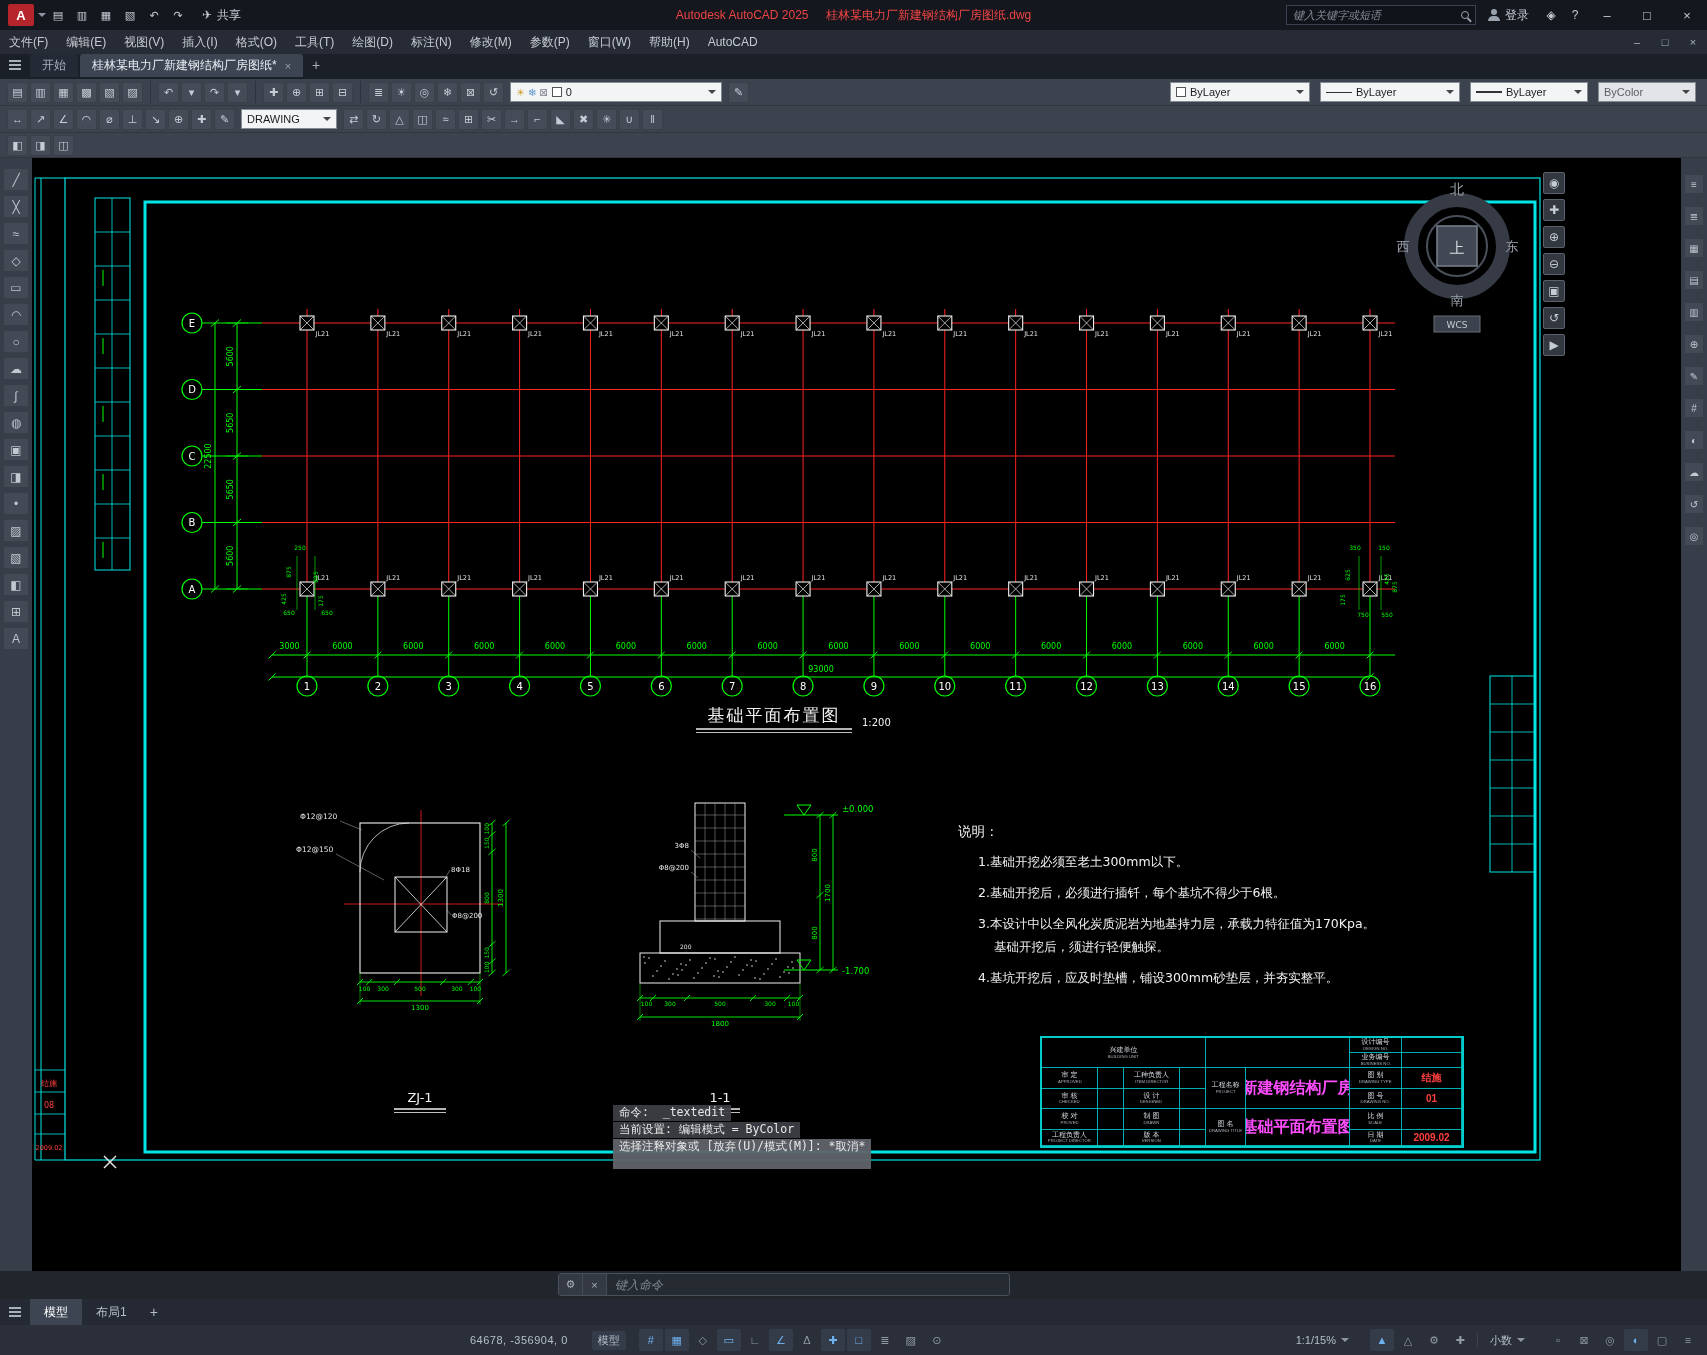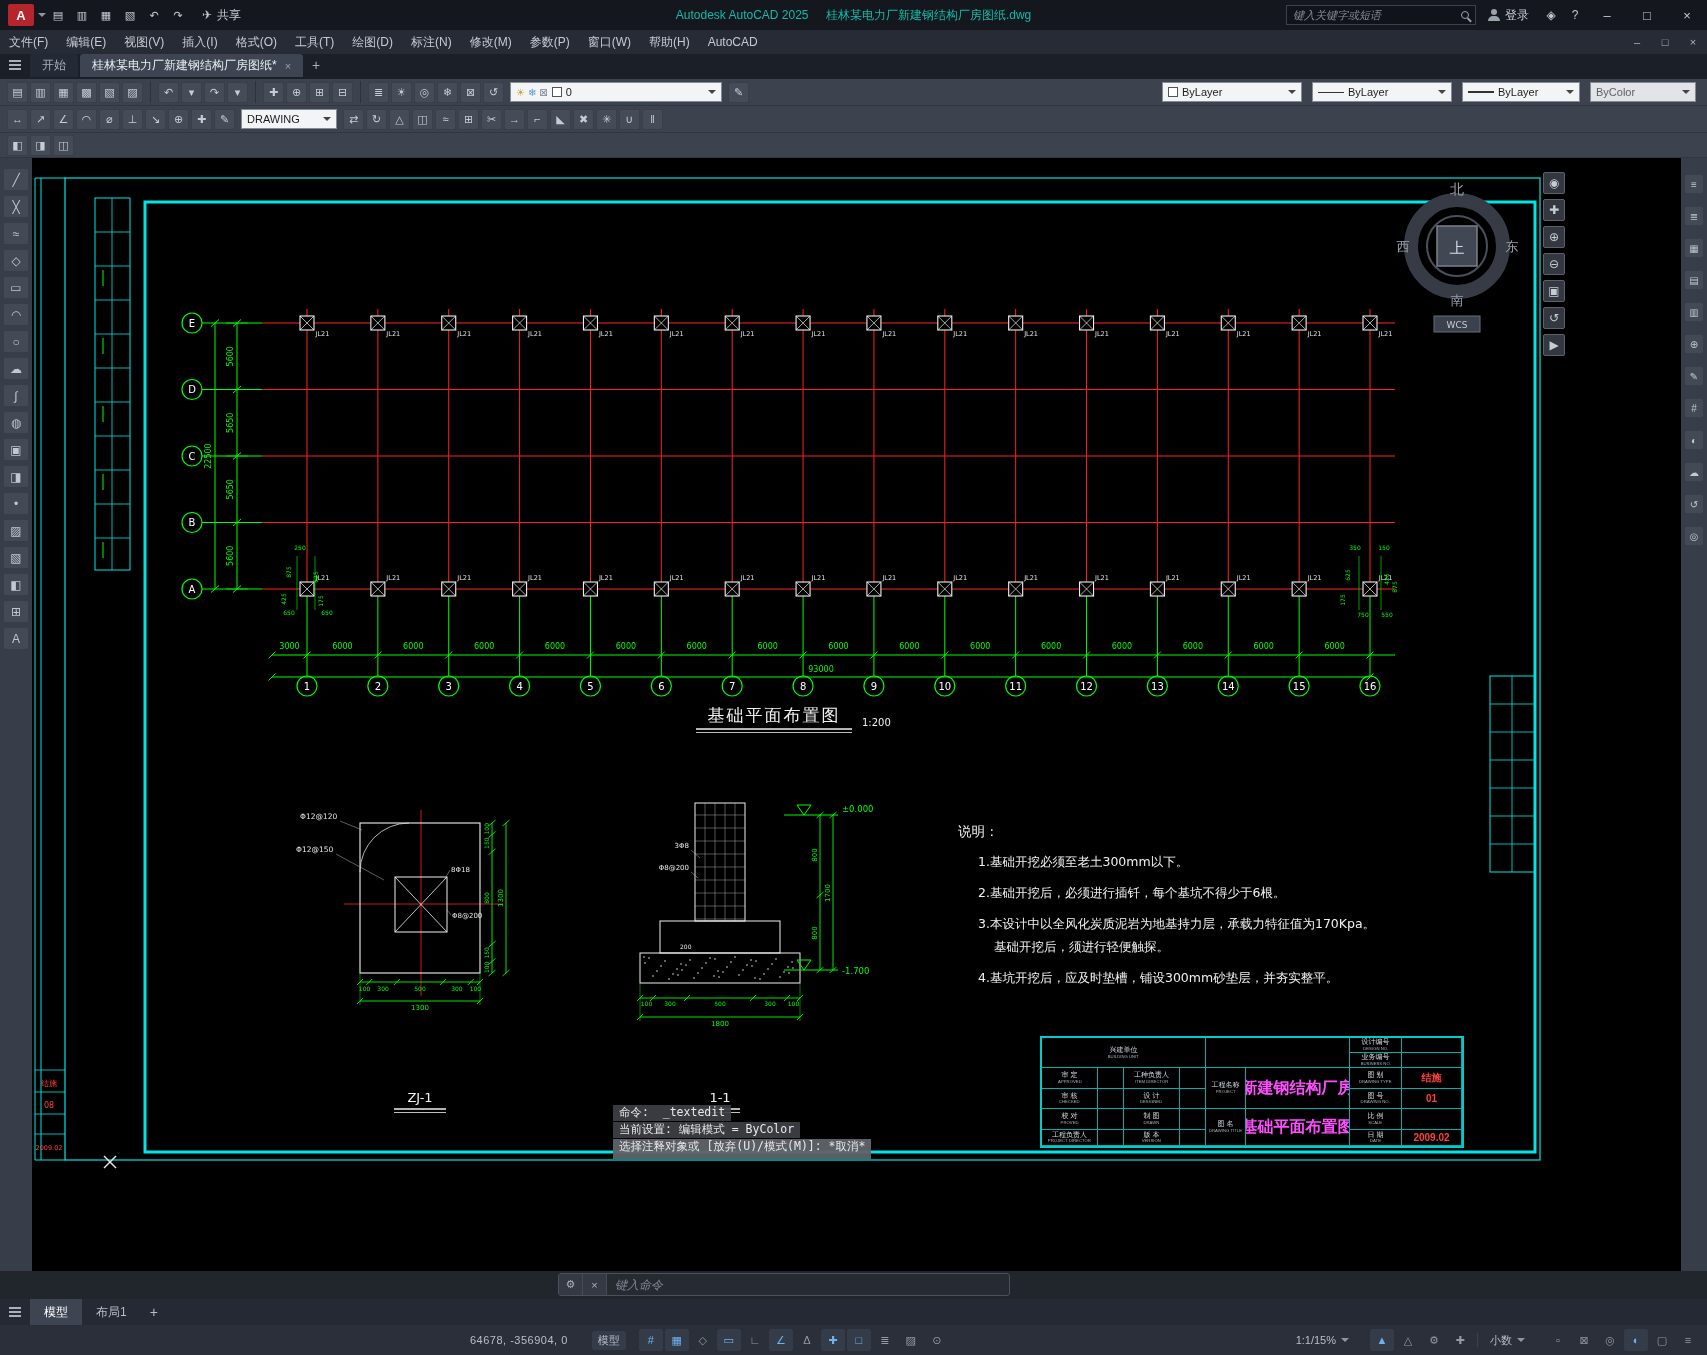--- a/index.html
+++ b/index.html
@@ -12,21 +12,21 @@
     color:#c3c9d2; font-size:12px; position:relative; flex:0 0 auto; }
   .acad-logo { width:26px; height:22px; background:#b5252b; color:#fff; font-weight:bold;
     display:flex; align-items:center; justify-content:center; font-size:13px; border-radius:2px; margin:0 4px 0 8px; }
   .css-caret { width:0; height:0; border-left:4px solid transparent; border-right:4px solid transparent;
     border-top:4px solid #8f96a1; display:inline-block; }
   .qat { display:flex; align-items:center; }
   .qicon { width:22px; height:22px; display:flex; align-items:center; justify-content:center;
     color:#c3c9d2; font-size:11px; margin:0 1px; border-radius:2px; }
   .share { display:flex; align-items:center; gap:5px; margin:0 12px; color:#c3c9d2; }
   .share-ic { font-size:12px; }
-  .tb-title { position:absolute; left:50%; transform:translateX(-50%); white-space:nowrap; color:#14b8a6; }
+  .tb-title { position:absolute; left:50%; transform:translateX(-50%); white-space:nowrap; color:#ef4444; }
   .tb-doc { margin-left:14px; }
   .tb-right { margin-left:auto; display:flex; align-items:center; }
   .searchbox { display:flex; align-items:center; background:#10131a; border:1px solid #3a4150;
     height:20px; width:190px; padding:0 6px; margin-right:12px; }
   .search-input { flex:1; background:transparent; border:none; outline:none; color:#cfd5dd;
     font-size:11px; font-style:italic; font-family:inherit; min-width:0; }
   .search-input::placeholder { color:#848c97; }
   .mag { width:8px; height:8px; border:1.5px solid #9aa2ad; border-radius:50%; position:relative; flex:0 0 auto; }
   .mag::after { content:""; position:absolute; width:5px; height:1.5px; background:#9aa2ad;
     transform:rotate(45deg); right:-4px; bottom:-2px; }
@@ -75,21 +75,21 @@
   .tsep { width:1px; height:22px; background:#2e323c; margin:0 6px; }
   .tspacer { flex:1; }
   .dropdown { background:#f3f4f6; border:1px solid #858b93; height:20px; display:flex;
     align-items:center; gap:4px; padding:0 5px; font-size:11px; color:#1c1c1c; margin:0 5px; }
   .dropdown .css-caret { border-top-color:#444; margin-left:auto; }
   .styledd { width:96px; }
   .layerdd { width:212px; }
   .colordd { width:140px; }
   .ltdd { width:140px; }
   .lwdd { width:118px; }
-  .psdd { width:106px; background:#e2e4e7; color:#5c6066; }
+  .psdd { width:98px; background:#e2e4e7; color:#5c6066; }
   .ddic { font-size:10px; }
   .ddic.sun { color:#cf9f2f; }
   .ddic.frz { color:#5f97cc; }
   .ddic.lck { color:#7c828c; }
   .swatch { width:10px; height:10px; background:#ffffff; border:1px solid #555; flex:0 0 auto; }
   .ltline { width:26px; height:0; border-top:1px solid #333; }
   .lwline { width:26px; height:2px; background:#333; }
 
   
   .workspace { flex:1; display:flex; min-height:0; }
@@ -105,21 +105,21 @@
   #cad-svg text { font-family:"DejaVu Sans","Liberation Sans",sans-serif; }
 
   .navbar-overlay { position:absolute; left:1511px; top:14px; display:flex; flex-direction:column; gap:5px; }
   .nicon { width:22px; height:22px; background:rgba(60,65,74,0.85); border:1px solid #5a616c;
     color:#c6ccd6; display:flex; align-items:center; justify-content:center; font-size:12px; border-radius:2px; }
 
   
   .cmd-overlay { position:absolute; left:581px; top:947px;
     font-family:"DejaVu Sans Mono","Liberation Mono",monospace; font-size:11.5px; color:#e8e8e8; }
   .cmd-line1 { display:table; background:rgba(62,64,70,0.92); padding:0 6px 1px; margin-bottom:1px; white-space:pre; }
-  .cmd-line2 { display:table; background:rgba(96,99,106,0.95); padding:0 6px 5px; white-space:pre; }
+  .cmd-line2 { display:table; background:rgba(96,99,106,0.95); padding:0 6px 15px; white-space:pre; }
 
   
   .titleblock { position:absolute; left:1008px; top:878px; width:424px; height:112px;
     display:grid; grid-template-columns:56px 26px 56px 26px 40px 104px 52px 1fr;
     grid-template-rows:15px 15px 20.5px 20.5px 20.5px 1fr;
     border:2px solid #00cccc; color:#d7dde3; }
   .tbc { border-right:1px solid #00b0b0; border-bottom:1px solid #00b0b0; display:flex;
     flex-direction:column; align-items:center; justify-content:center; text-align:center;
     overflow:hidden; line-height:1.1; }
   .tb-cn { font-size:7px; white-space:nowrap; }

